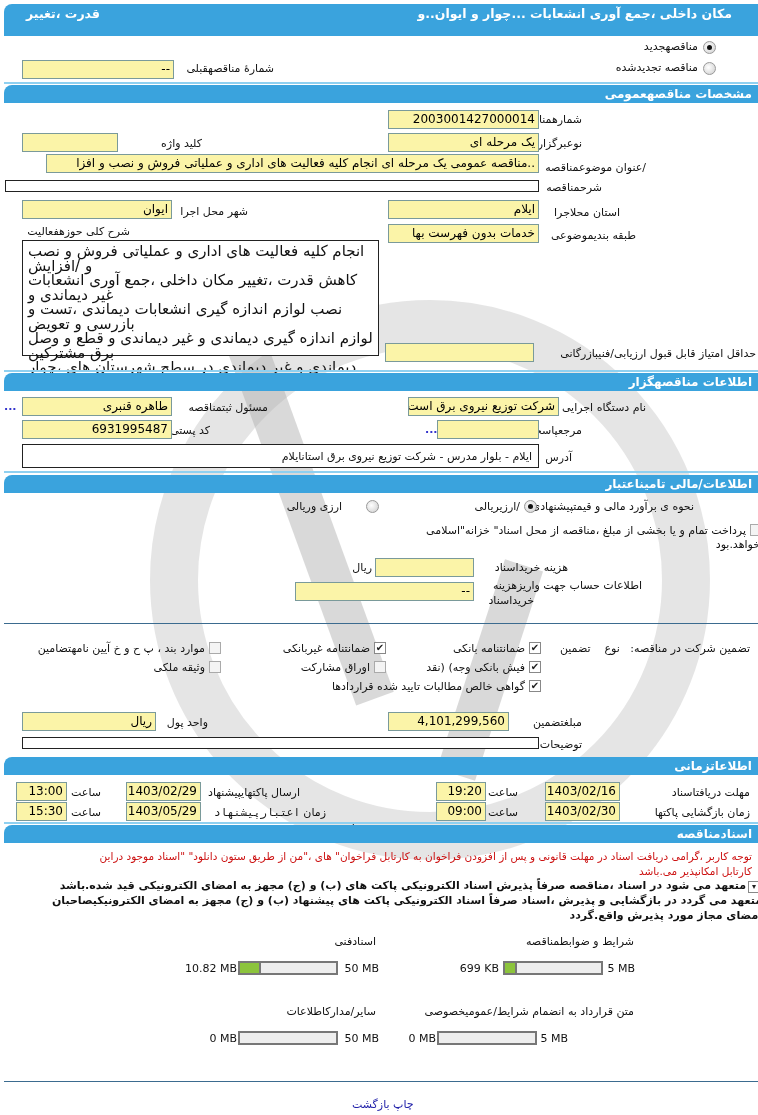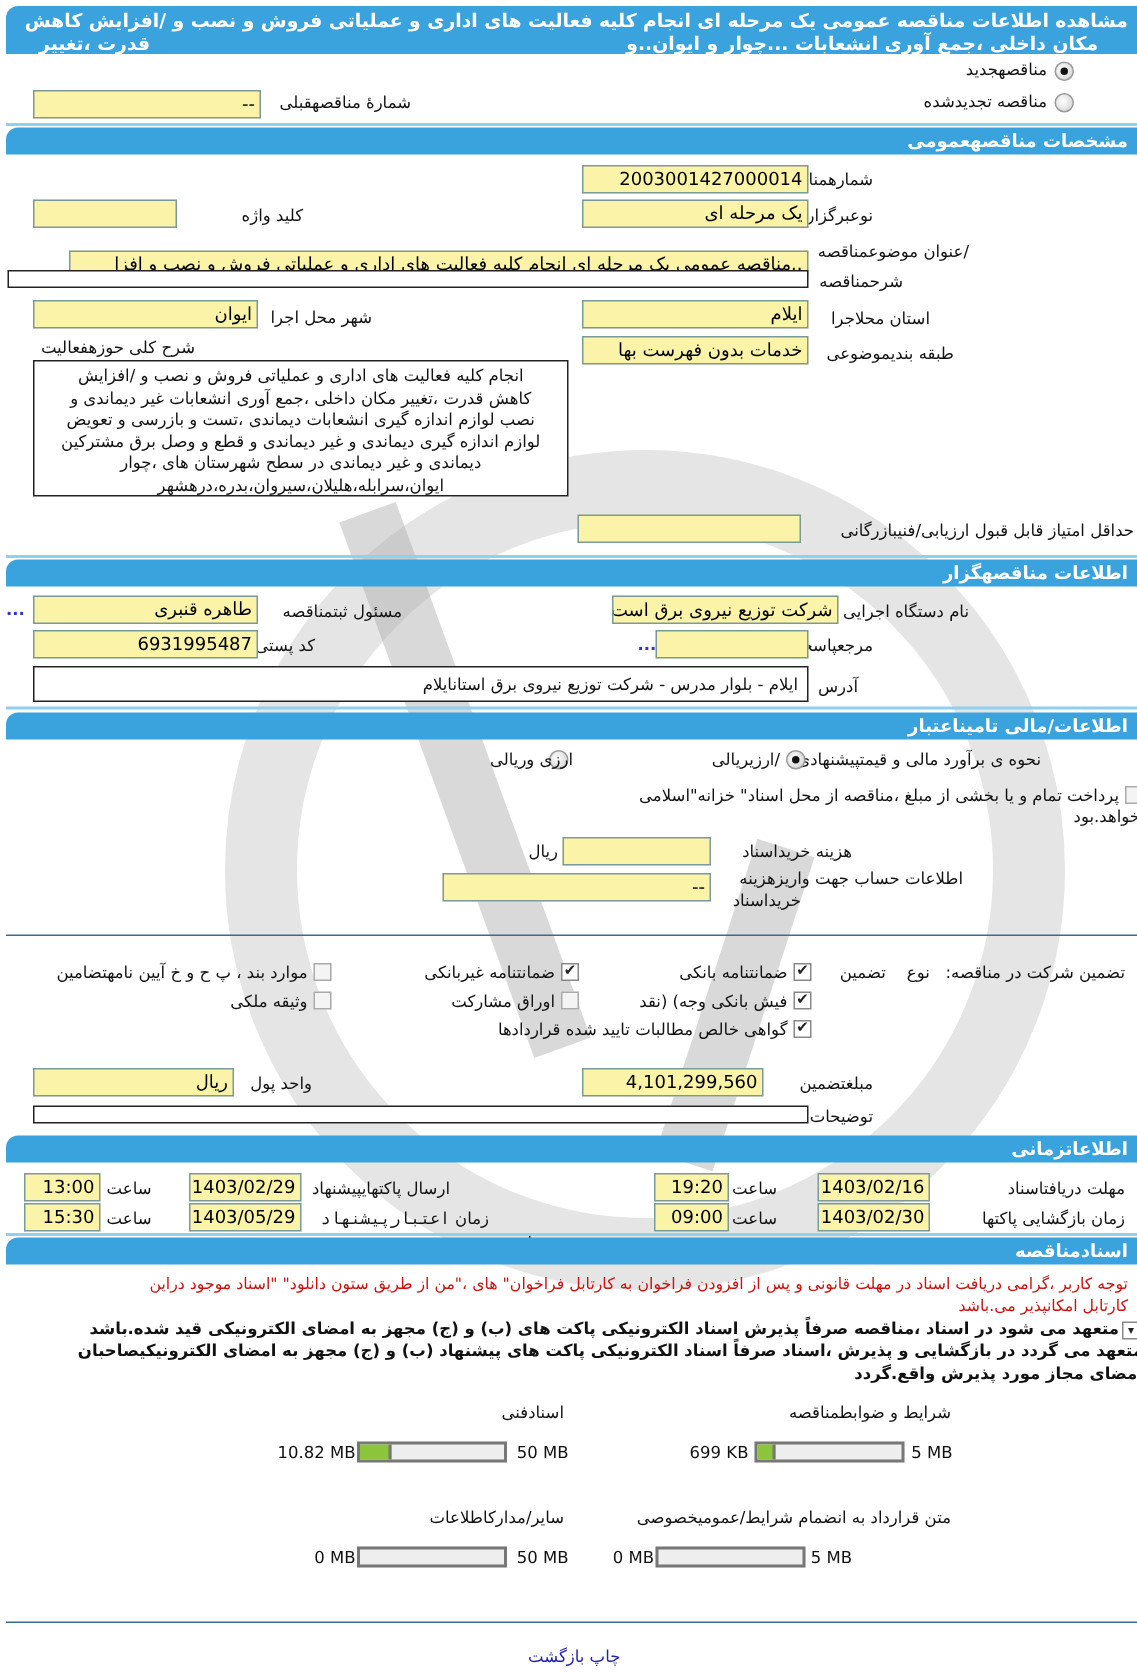--- a/index.html
+++ b/index.html
@@ -22,21 +22,20 @@
   .wm-bar { position: absolute; background: rgba(170,170,170,0.45); }
 </style>
 </head>
 <body>
 
 <div class="wm" style="left:150px; top:300px; width:560px; height:560px;"></div>
 <div class="wm-bar" style="left:290px; top:330px; width:40px; height:380px; transform:rotate(-20deg);"></div>
 <div class="wm-bar" style="left:470px; top:560px; width:40px; height:220px; transform:rotate(18deg);"></div>
 
 <div class="hdr" style="top:4px; height:32px; font-size:12.5px; line-height:15px;">
-  <div style="white-space:nowrap;">مشاهده اطلاعات مناقصه عمومی یک مرحله ای انجام کلیه فعالیت های اداری و عملیاتی فروش و نصب و /افزایش کاهش</div>
   <div style="display:flex; justify-content:space-between;">
     <span style="padding-right:20px;">مکان داخلی ،جمع آوری انشعابات ...چوار و ایوان..و</span>
     <span style="padding-left:22px;">قدرت ،تغییر</span>
   </div>
 </div>
 
 <div class="radio on" style="right:42px; top:41px;"></div>
 <div class="lbl" style="right:60px; top:40px;">مناقصهجدید</div>
 <div class="radio" style="right:42px; top:62px;"></div>
 <div class="lbl" style="right:60px; top:61px;">مناقصه تجدیدشده</div>
@@ -48,34 +47,34 @@
 
 <div class="lbl" style="right:176px; top:113px;">شمارهمناقصه</div>
 <div class="inp" style="left:388px; top:110px; width:151px;">2003001427000014</div>
 
 <div class="lbl" style="right:176px; top:137px;">نوعبرگزاری</div>
 <div class="inp" style="left:388px; top:133px; width:151px;">یک مرحله ای</div>
 <div class="lbl" style="right:556px; top:137px;">کلید واژه</div>
 <div class="inp" style="left:22px; top:133px; width:96px;"></div>
 
 <div class="lbl" style="right:112px; top:161px;">/عنوان موضوعمناقصه</div>
-<div class="inp" style="left:46px; top:167px; width:493px;">..مناقصه عمومی یک مرحله ای انجام کلیه فعالیت های اداری و عملیاتی فروش و نصب و افزا</div>
+<div class="inp" style="left:46px; top:154px; width:493px;">..مناقصه عمومی یک مرحله ای انجام کلیه فعالیت های اداری و عملیاتی فروش و نصب و افزا</div>
 
 <div class="lbl" style="right:156px; top:181px;">شرحمناقصه</div>
 <div class="box" style="left:5px; top:180px; width:534px; height:12px;"></div>
 
 <div class="lbl" style="right:138px; top:206px;">استان محلاجرا</div>
 <div class="inp" style="left:388px; top:200px; width:151px;">ایلام</div>
 <div class="lbl" style="right:510px; top:205px;">شهر محل اجرا</div>
 <div class="inp" style="left:22px; top:200px; width:150px;">ایوان</div>
 
 <div class="lbl" style="right:122px; top:229px;">طبقه بندیموضوعی</div>
 <div class="inp" style="left:388px; top:224px; width:151px;">خدمات بدون فهرست بها</div>
 <div class="lbl" style="right:628px; top:225px;">شرح کلی حوزهفعالیت</div>
-<div class="box" style="left:22px; top:240px; width:357px; height:91px; padding:3px 5px 0 5px; font-size:11px; line-height:14.5px; text-align:center;">
+<div class="box" style="left:22px; top:240px; width:357px; height:116px; padding:3px 5px 0 5px; font-size:15px; line-height:14.5px; text-align:left;">
   <div>انجام کلیه فعالیت های اداری و عملیاتی فروش و نصب و /افزایش</div>
   <div>کاهش قدرت ،تغییر مکان داخلی ،جمع آوری انشعابات غیر دیماندی و</div>
   <div>نصب لوازم اندازه گیری انشعابات دیماندی ،تست و بازرسی و تعویض</div>
   <div>لوازم اندازه گیری دیماندی و غیر دیماندی و قطع و وصل برق مشترکین</div>
   <div>دیماندی و غیر دیماندی در سطح شهرستان های ،چوار</div>
   <div>ایوان،سرابله،هلیلان،سیروان،بدره،درهشهر</div>
 </div>
 
 <div class="lbl" style="right:2px; top:347px;">حداقل امتیاز قابل قبول ارزیابی/فنیبازرگانی</div>
 <div class="inp" style="left:385px; top:343px; width:149px;"></div>
@@ -100,21 +99,21 @@
   <span>ایلام - بلوار مدرس - شرکت توزیع نیروی برق استانایلام</span>
 </div>
 
 <div class="hdr-line" style="top:471px;"></div>
 <div class="hdr" style="top:475px; height:18px;">اطلاعات/مالی تامیناعتبار</div>
 
 <div class="lbl" style="right:64px; top:500px;">نحوه ی برآورد مالی و قیمتپیشنهادی</div>
 <div class="radio on" style="right:221px; top:500px;"></div>
 <div class="lbl" style="right:238px; top:500px;">/ارزیریالی</div>
 <div class="radio" style="right:379px; top:500px;"></div>
-<div class="lbl" style="right:376px; top:500px;">ارزی وریالی</div>
+<div class="lbl" style="right:416px; top:500px;">ارزی وریالی</div>
 
 <div class="chk" style="right:-4px; top:524px;"></div>
 <div class="lbl" style="right:12px; top:524px;">پرداخت تمام و یا بخشی از مبلغ ،مناقصه از محل اسناد" خزانه"اسلامی</div>
 <div class="lbl" style="right:-2px; top:538px;">خواهد.بود</div>
 
 <div class="lbl" style="right:190px; top:561px;">هزینه خریداسناد</div>
 <div class="inp" style="left:375px; top:558px; width:99px;"></div>
 <div class="lbl" style="right:386px; top:561px;">ریال</div>
 
 <div class="lbl" style="right:116px; top:579px;">اطلاعات حساب جهت واریزهزینه</div>

